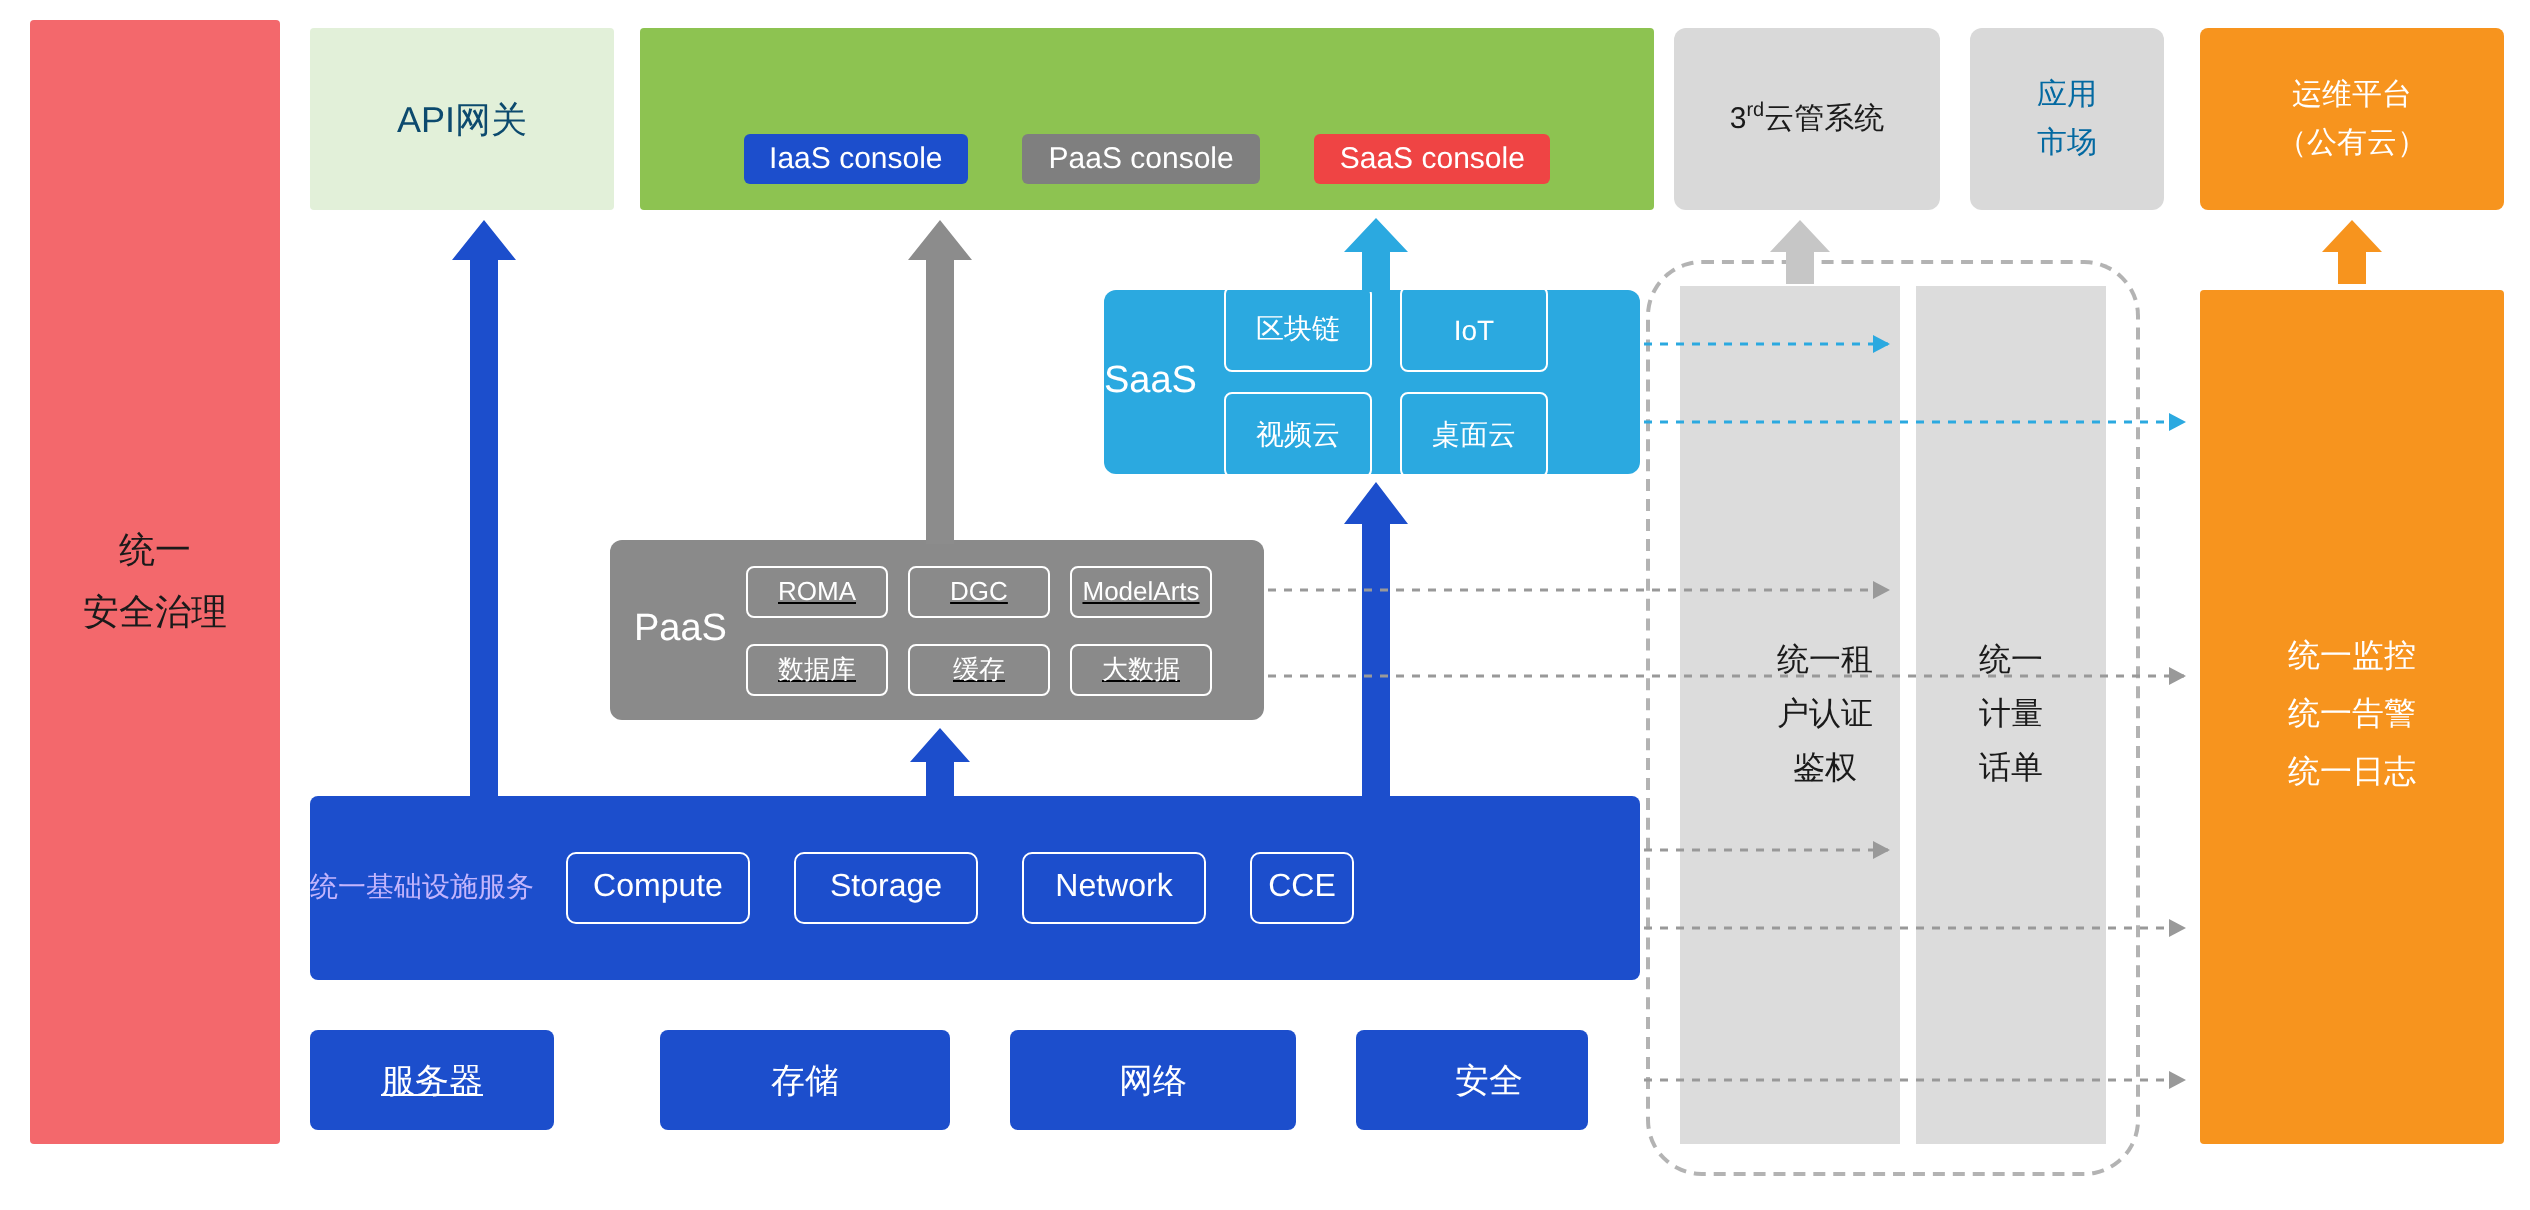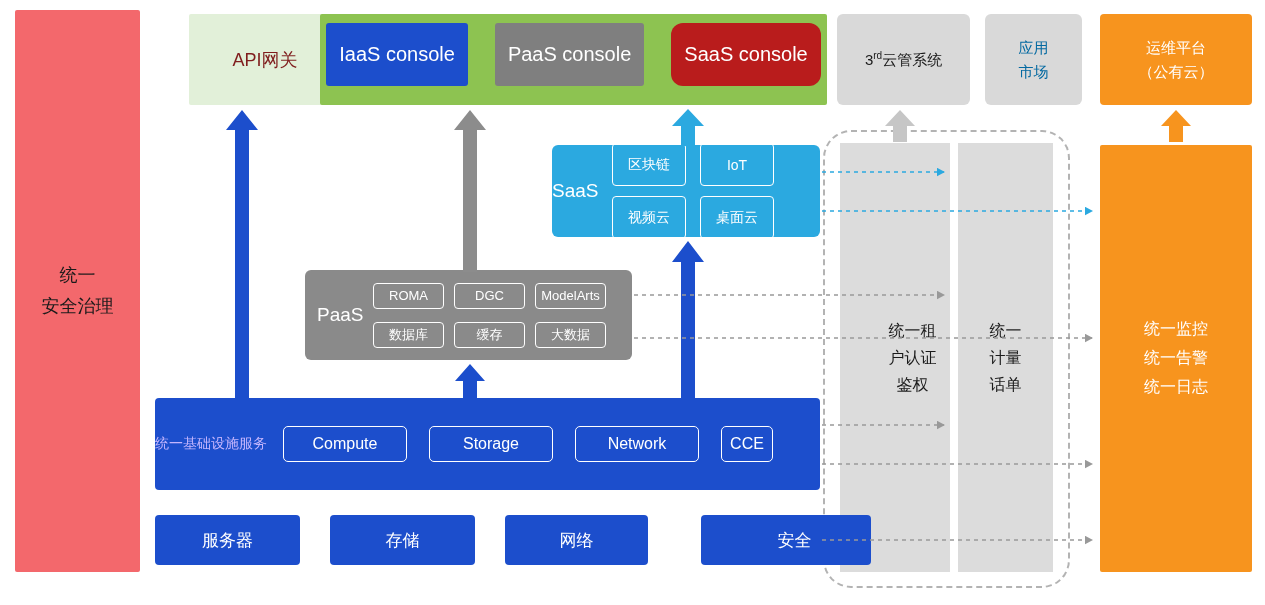--- a/index.html
+++ b/index.html
@@ -6,67 +6,67 @@
   body { font-family:"Liberation Sans","DejaVu Sans",sans-serif; background:#ffffff; }
   .canvas { position:relative; width:1265px; height:605px; background:#ffffff; overflow:hidden; }
   .abs { position:absolute; }
   .center { display:flex; align-items:center; justify-content:center; }
   .pre { white-space:pre-line; text-align:center; }
 
   .security-bar { left:15px; top:10px; width:125px; height:562px; background:#F3686C; border-radius:2px;
                   font-size:18px; color:#1a1a1a; line-height:1.7; }
 
   .api-gateway { left:155px; top:14px; width:152px; height:91px; background:#E2F0D9; border-radius:2px;
-                 font-size:18px; color:#7f1d1d;margin-left:34px; }
+                 font-size:18px; color:#0c4a6e; }
 
   .console-frame { left:320px; top:14px; width:507px; height:91px; background:#8DC351; border-radius:2px; }
   .console-title { margin-top:10px; text-align:center; font-size:18px; color:#111; }
   .console-badges { margin-top:9px; display:flex; justify-content:center; gap:27px; }
-  .console-badge { color:#fff; font-size:20px; padding:20px 13px; border-radius:3px; }
+  .console-badge { color:#fff; font-size:15px; padding:4px 13px; border-radius:3px;margin-top:44px; }
   .console-badge.iaas { background:#1C4ECC; }
   .console-badge.paas { background:#7F7F7F; }
-  .console-badge.saas { background:#b91c1c;border-radius:12px; }
+  .console-badge.saas { background:#ef4444; }
 
   .third-party { left:837px; top:14px; width:133px; height:91px; background:#D9D9D9; border-radius:6px;
                  font-size:15px; color:#1a1a1a; }
   .third-party sup { font-size:10px; }
 
   .app-market { left:985px; top:14px; width:97px; height:91px; background:#D9D9D9; border-radius:6px;
                 font-size:15px; color:#0369a1; line-height:1.55; }
 
   .om-platform { left:1100px; top:14px; width:152px; height:91px; background:#F7941E; border-radius:4px;
                  font-size:15px; color:#fff; line-height:1.55; }
 
   .saas-box { left:552px; top:145px; width:268px; height:92px; background:#2BA9E0; border-radius:6px;
               display:flex; align-items:center; }
   .saas-label { margin-left:0; width:52px; color:#fff; font-size:19px; }
   .saas-badges { display:grid; grid-template-columns:repeat(2, 74px); gap:10px 14px; margin-left:8px; }
 
   .paas-box { left:305px; top:270px; width:327px; height:90px; background:#8A8A8A; border-radius:6px;
               display:flex; align-items:center; }
   .paas-label { margin-left:12px; width:52px; color:#fff; font-size:19px; }
-  .paas-badges { display:grid; grid-template-columns:repeat(3, 71px); gap:13px 10px; margin-left:4px; }
+  .paas-badges { display:grid; grid-template-columns:repeat(3, 71px); gap:13px 10px; margin-left:4px;text-decoration:underline; }
 
   .mini-badge { border:1.5px solid #fff; border-radius:4px; color:#fff; font-size:13px; height:26px;
                 display:flex; align-items:center; justify-content:center; }
   .saas-badges .mini-badge { font-size:14px; height:43px; }
 
   .iaas-box { left:155px; top:398px; width:665px; height:92px; background:#1C4ECC; border-radius:4px;
               display:flex; align-items:center; }
   .iaas-label { color:#c4b5fd; font-size:14px; }
   .iaas-badges { display:flex; gap:22px; margin-left:16px; }
   .iaas-badge { border:1.5px solid #fff; border-radius:5px; color:#fff; font-size:16px;
-                padding:8px 0; width:124px; text-align:center; }
+                padding:8px 0; width:92px; text-align:center; }
   .iaas-badge.small { width:52px; }
 
   .bottom-box { top:515px; height:50px; background:#1C4ECC; border-radius:4px; color:#fff; font-size:17px; }
-  .bb1 { left:155px; width:145px; }
+  .bb1 { left:155px; width:122px;text-decoration:underline; }
   .bb2 { left:330px; width:145px; }
   .bb3 { left:505px; width:143px; }
-  .bb4 { left:701px; width:170px;padding-left:17px; }
+  .bb4 { left:678px; width:116px;padding-left:17px; }
 
   .dashed-container { left:823px; top:130px; width:247px; height:458px; border:2px dashed #B3B3B3;
                       border-radius:28px; }
   .gray-bar { top:143px; height:429px; background:#DCDCDC; color:#1a1a1a; font-size:16px; line-height:1.7; }
   .auth-bar { left:840px; width:110px;padding-left:35px; }
   .metering-bar { left:958px; width:95px; }
 
   .monitor-box { left:1100px; top:145px; width:152px; height:427px; background:#F7941E; border-radius:2px;
                  color:#fff; font-size:16px; line-height:1.8; }
 

